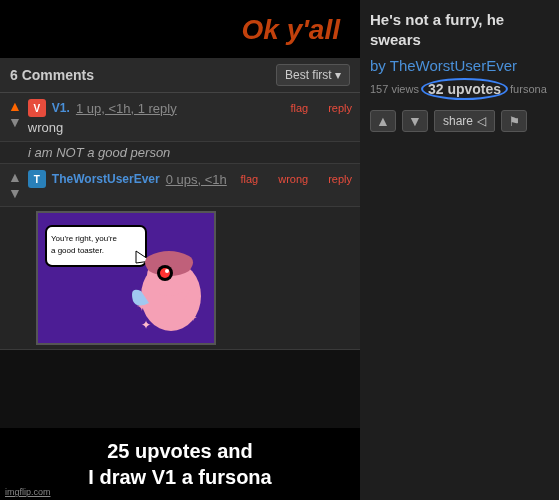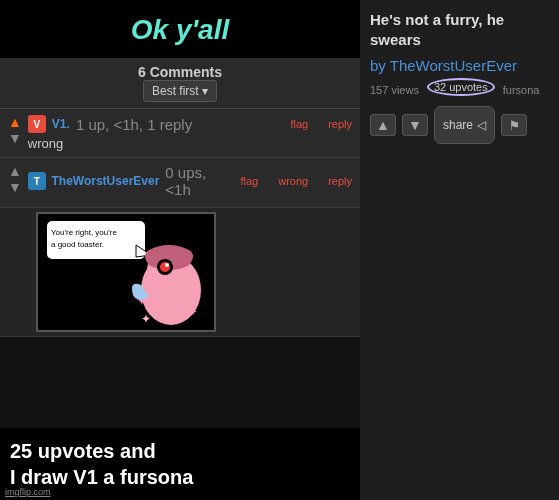--- a/index.html
+++ b/index.html
@@ -29,47 +29,46 @@
       width: 100%;
       flex: 1;
       background: #111;
       position: relative;
       overflow: hidden;
     }
 
     
     .meme-top {
       background: #000;
-      color: #5eead4;
-      text-align: center;
+      color: #c2410c;
+      text-align: right;
       font-size: 28px;
       font-weight: bold;
       font-style: italic;
-      padding: 14px 4px 18px;
+      padding: 14px 20px 18px;
       font-family: Impact, Arial, sans-serif;
     }
 
     
     .comments-section {
       background: #2a2a2a;
       width: 360px;
       position: absolute;
       top: 58px;
       left: 0;
       right: 0;
     }
 
     .comments-header {
       display: flex;
       align-items: center;
       justify-content: space-between;
       padding: 6px 10px;
       background: #2a2a2a;
       border-bottom: 1px solid #444;
-      flex-direction: column;
     }
 
     .comments-count {
       color: #ccc;
       font-size: 14px;
       font-weight: bold;
     }
 
     .sort-dropdown {
       background: #3a3a3a;
@@ -139,21 +138,22 @@
     }
 
     .username {
       color: #4a90d9;
       font-size: 12px;
       font-weight: bold;
     }
 
     .comment-stats {
       color: #888;
-      font-size: 15px;
+      font-size: 13px;
+      text-decoration: underline;
     }
 
     .comment-actions {
       margin-left: auto;
       color: #e74c3c;
       font-size: 11px;
       display: flex;
       gap: 20px;
     }
 
@@ -164,24 +164,24 @@
     }
 
     .comment-image-row {
       display: flex;
       padding: 4px 8px 4px 36px;
       background: #252525;
       border-bottom: 1px solid #3a3a3a;
     }
 
     .comment-image-box {
-      background: #000000;
+      background: #4c1d95;
       border: 2px solid #555;
       width: 180px;
-      height: 120px;
+      height: 134px;
       display: flex;
       align-items: center;
       justify-content: center;
       position: relative;
       overflow: hidden;
     }
 
     
     .right-panel {
       width: 199px;
@@ -207,32 +207,32 @@
 
     .post-author-line span {
       color: #4a90d9;
     }
 
     .post-stats-line {
       font-size: 11px;
       color: #888;
       margin-bottom: 10px;
       display: flex;
-      align-items: flex-end;
-      gap: 8px;
+      align-items: center;
+      gap: 2px;
     }
 
     .upvotes-badge {
       background: transparent;
-      border: 2px solid #c4b5fd;
+      border: 2px solid #3b82f6;
       border-radius: 50%;
       color: #ccc;
       padding: 1px 5px;
-      font-size: 11px;
-      font-weight: normal;
+      font-size: 14px;
+      font-weight: bold;
     }
 
     .action-row {
       display: flex;
       align-items: center;
       gap: 6px;
       margin-bottom: 10px;
     }
 
     .vote-arrow {
@@ -245,22 +245,22 @@
       align-items: center;
       justify-content: center;
       cursor: pointer;
       font-size: 14px;
       color: #aaa;
     }
 
     .share-btn {
       background: #3a3a3a;
       border: 1px solid #555;
-      border-radius: 7px;
-      padding: 11px 8px;
+      border-radius: 2px;
+      padding: 3px 8px;
       color: #ccc;
       font-size: 12px;
       cursor: pointer;
       display: flex;
       align-items: center;
       gap: 4px;
     }
 
     .flag-btn {
       background: #3a3a3a;
@@ -313,20 +313,23 @@
             <span class="comment-stats">1 up, &lt;1h, 1 reply</span>
             <div class="comment-actions">
               <span>flag</span>
               <span>reply</span>
             </div>
           </div>
           <div class="comment-text">wrong</div>
         </div>
       </div>
 
+      <div style="padding: 3px 8px 3px 28px; background: #252525; border-bottom: 1px solid #3a3a3a;">
+        <span style="color:#aaa; font-size:13px; font-style:italic;">i am NOT a good person</span>
+      </div>
 
       <div class="comment-item">
         <div class="vote-controls">
           <button class="vote-btn">▲</button>
           <button class="vote-btn">▼</button>
         </div>
         <div class="comment-body">
           <div class="comment-meta">
             <span class="avatar-icon blue">T</span>
             <span class="username">TheWorstUserEver</span>
@@ -365,21 +368,21 @@
             <text x="100" y="108" font-size="12" fill="#ffbbcc">✦</text>
 
             <path d="M100,70 Q88,65 92,80 Q96,88 108,82Z" fill="#a0c8f0"></path>
 
             <path d="M150,68 Q162,62 158,77 Q154,85 142,80Z" fill="#f5a0b5"></path>
           </svg>
         </div>
       </div>
     </div>
 
-    <div style="position:absolute; bottom:0; left:0; right:0; background:#000; color:#fff; font-size:20px; font-weight:bold; font-family:Impact,Arial,sans-serif; padding:10px; line-height:1.3;">
+    <div style="position:absolute; bottom:0; left:0; right:0; background:#000; color:#fff; text-align:center; font-size:20px; font-weight:bold; font-family:Impact,Arial,sans-serif; padding:10px; line-height:1.3;">
       <span style="white-space:pre-line;">25 upvotes and
 I draw V1 a fursona</span>
     </div>
 
   </div>
 
   <div class="imgflip-watermark">imgflip.com</div>
 </div>
 
 <div class="right-panel">

